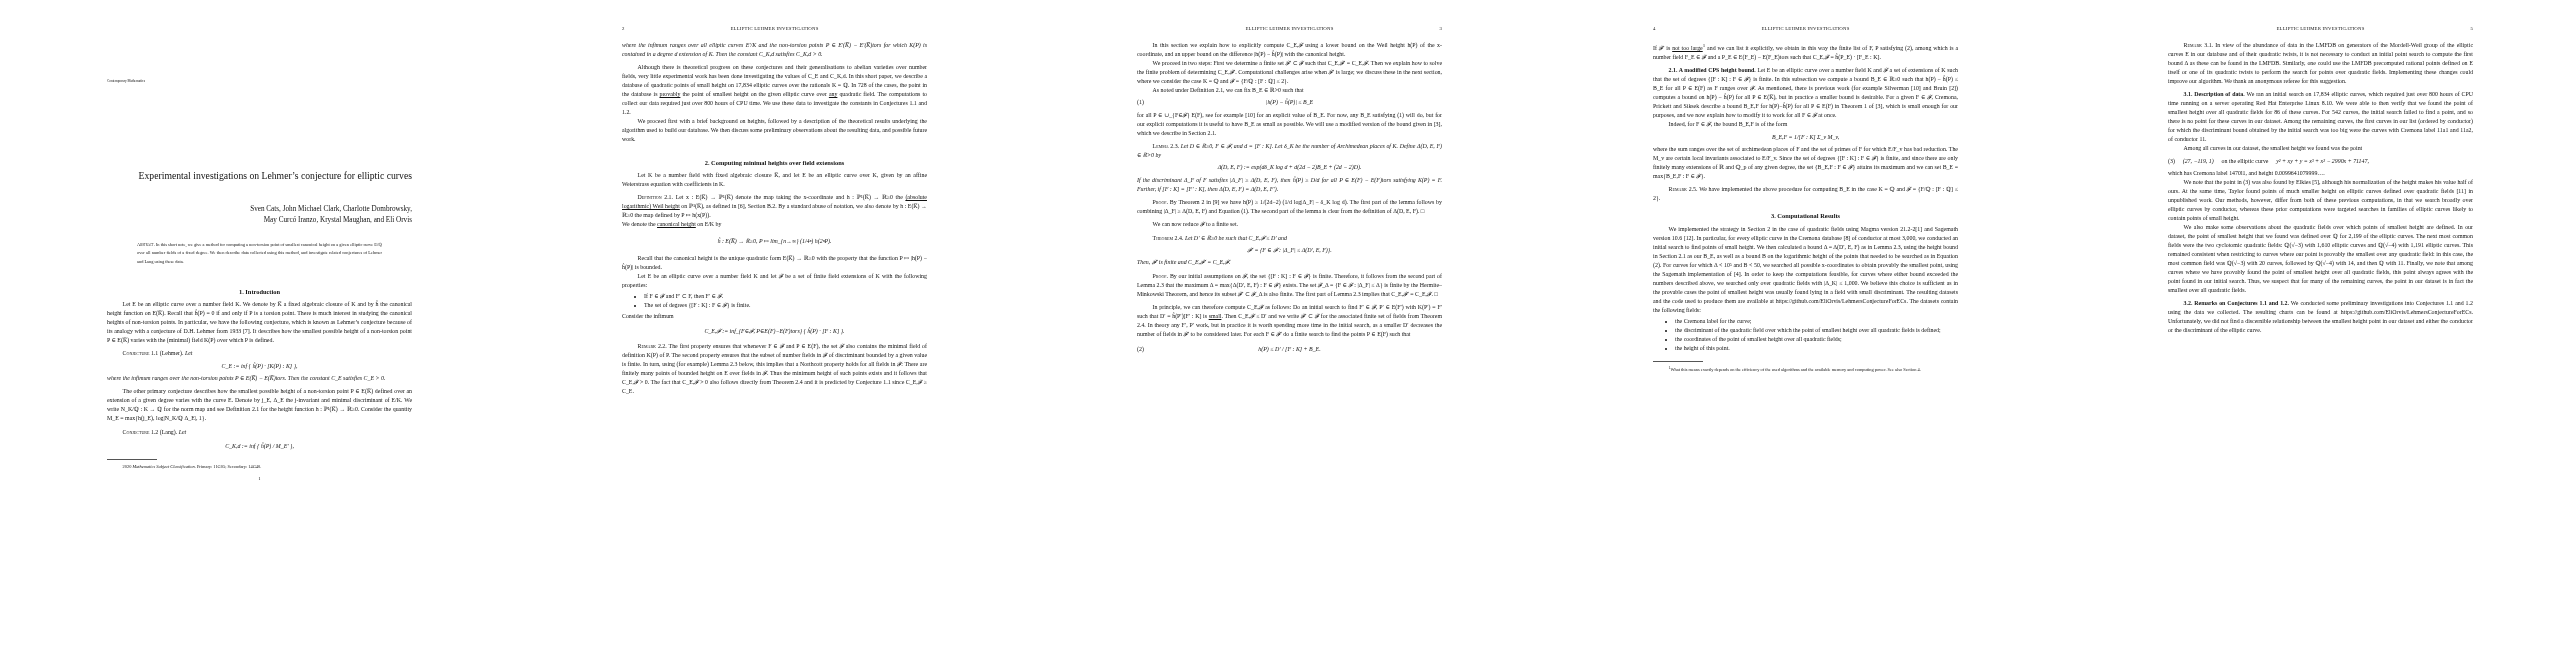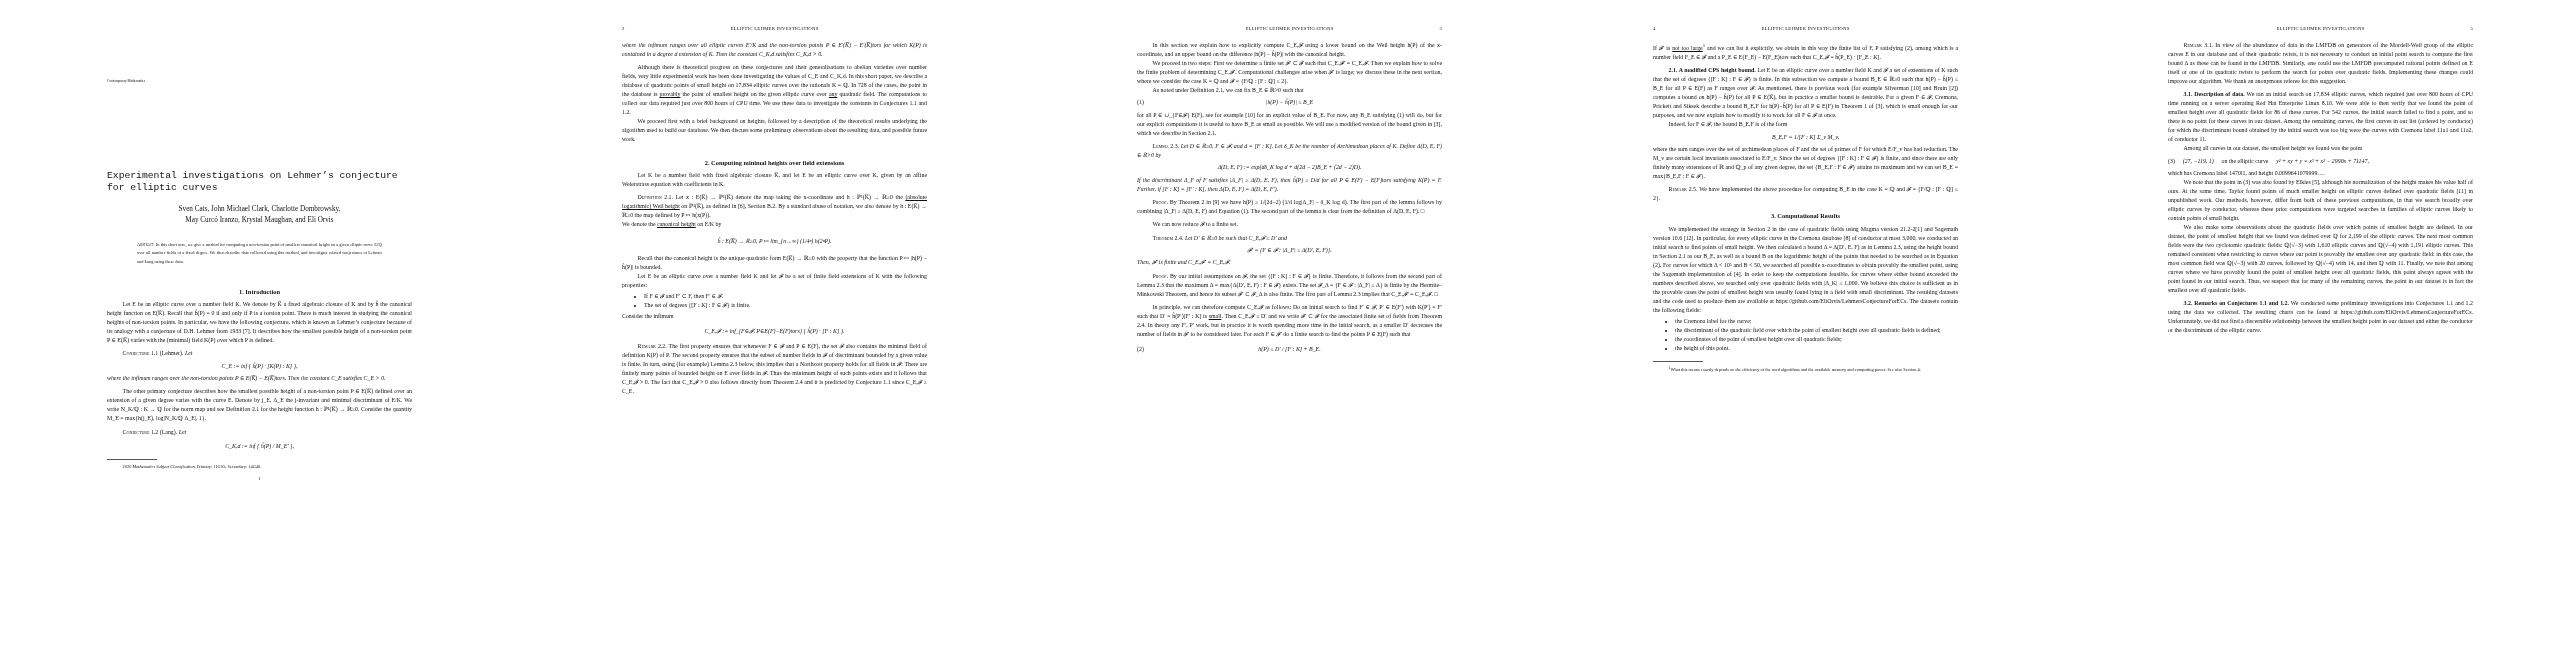--- a/index.html
+++ b/index.html
@@ -6,22 +6,22 @@
   body { width:2576px; height:667px; overflow:hidden; position:relative;
          font-family:"Liberation Serif","DejaVu Serif",serif; color:#111; }
   .page { position:absolute; top:0; width:515px; height:667px; background:#fff; }
   .col { position:absolute; left:107px; width:305px; font-size:5.9px; line-height:9px; text-align:justify; }
   .runhead { position:absolute; top:25.6px; left:107px; width:305px; font-size:4.8px; letter-spacing:0.2px; }
   .runhead .num { position:absolute; top:0; }
   .runhead .title { position:absolute; left:0; right:0; text-align:center; }
   .journal { position:absolute; left:107px; top:79px; font-size:3.4px; }
   .arxiv { position:absolute; left:4.4px; top:406px; transform-origin:0 0; transform:rotate(-90deg);
            font-size:16px; color:#8a8a8a; white-space:nowrap; letter-spacing:0.3px; font-family:"Liberation Serif",serif; }
-  .ptitle { position:absolute; left:107px; width:305px; top:170px; text-align:left; font-size:9.7px; line-height:11.7px;font-family:Liberation Mono, monospace; }
-  .authors { position:absolute; left:107px; width:305px; top:204px; text-align:center; font-size:7.2px; line-height:10.6px; }
+  .ptitle { position:absolute; left:107px; width:305px; top:170px; text-align:right; font-size:9.7px; line-height:11.7px; }
+  .authors { position:absolute; left:107px; width:305px; top:204px; text-align:right; font-size:7.2px; line-height:10.6px; }
   .abstract { position:absolute; left:137px; width:245px; top:241px; font-size:4.4px; line-height:8.3px; text-align:justify; }
   .sc { font-variant:small-caps; }
   .secthead { text-align:center; font-weight:bold; font-size:6.4px; margin:5.6px 0 4.4px; }
   p { margin:0; }
   p.ind { text-indent:15.6px; }
   .gap { height:4.4px; }
   .eq { text-align:center; margin:3.3px 0; font-style:italic; }
   .eqn { display:flex; justify-content:space-between; margin:3.3px 0; }
   .eqn .lbl { width:22px; font-style:normal; }
   .eqn .body { flex:1; text-align:center; font-style:italic; padding-right:22px; }

